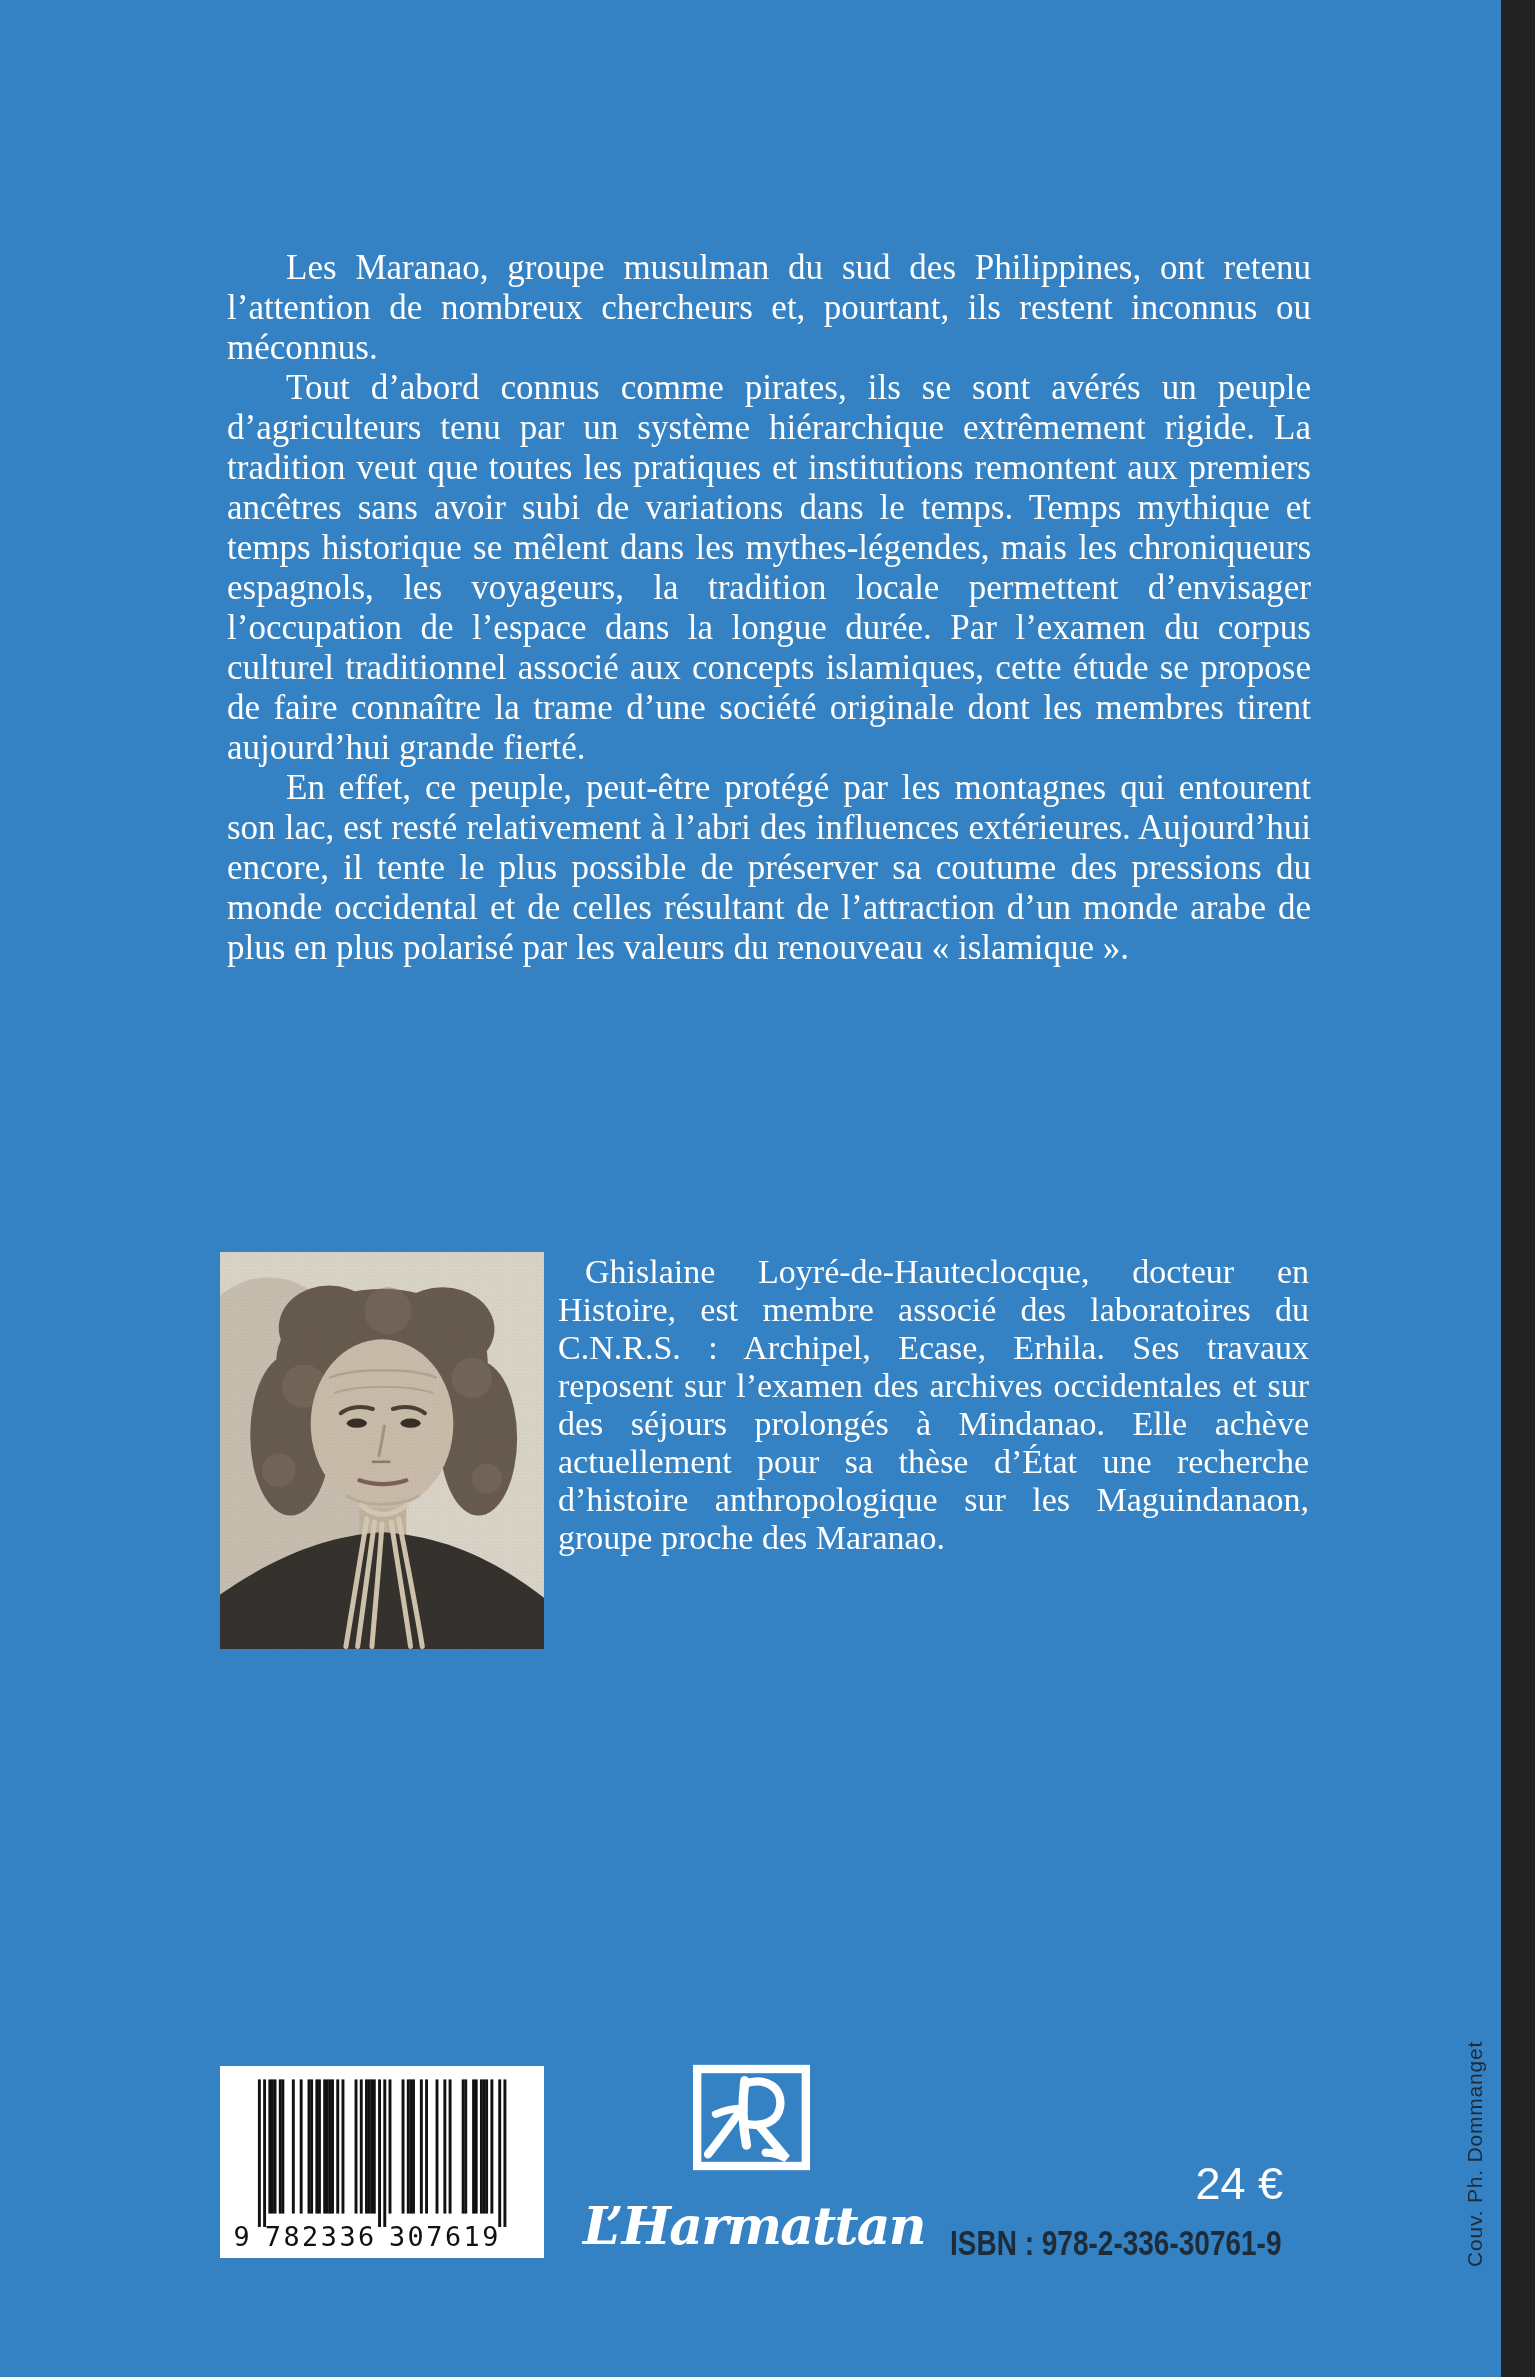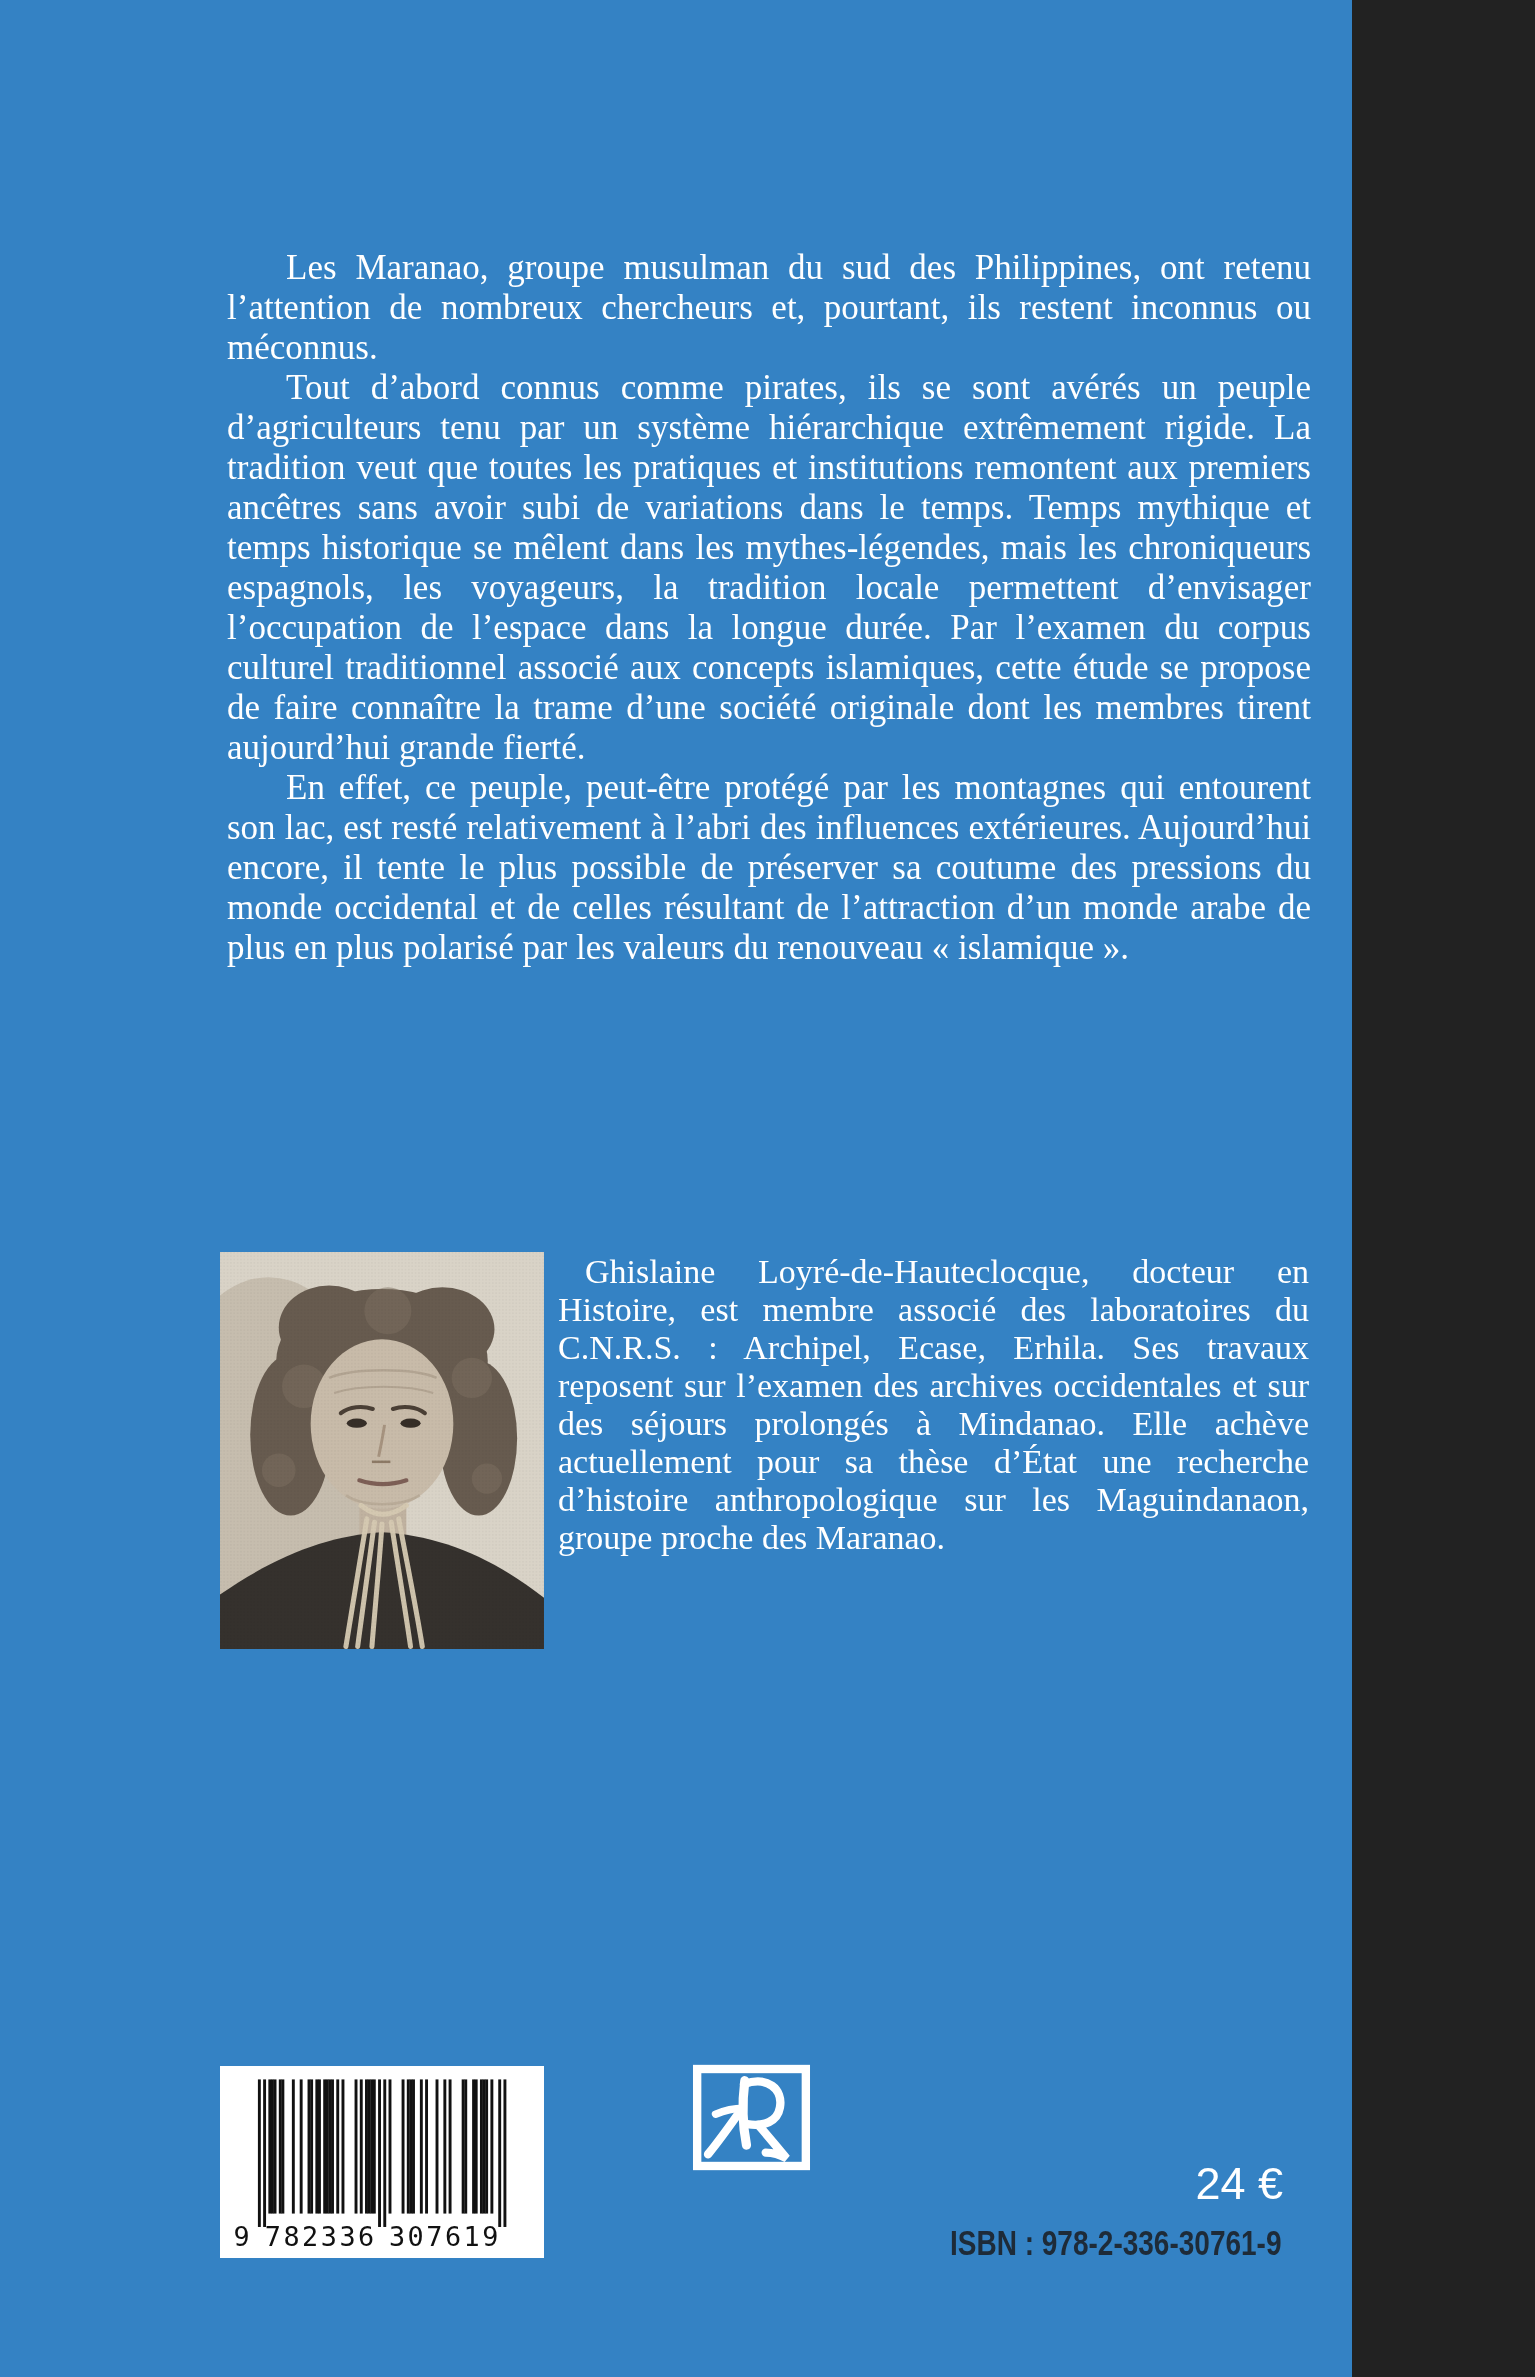--- a/index.html
+++ b/index.html
@@ -4,21 +4,21 @@
 <style>
   :root{
     --blue:#3482c4;
     --ink:#ffffff;
     --dark:#1e2b38;
   }
   html,body{margin:0;padding:0;}
   body{background:#222;font-family:"Liberation Serif","DejaVu Serif",serif;}
   .page{
     position:relative;
-    width:1352px;height:2377px;
+    width:1501px;height:2377px;
     background:var(--blue);
     overflow:hidden;
   }
   
   .synopsis{
     position:absolute;left:227px;top:248px;width:1084px;
     color:var(--ink);
     font-size:35px;line-height:40px;
     text-align:justify;
   }
@@ -219,20 +219,21 @@
       <g stroke="#ffffff" fill="none" stroke-linecap="round">
         <path d="M63,20 C60,44 60,72 65,97" stroke-width="11"></path>
         <path d="M62,24 C90,14 109,30 105,52 C102,69 86,75 66,72" stroke-width="10"></path>
         <path d="M79,73 C91,86 101,99 113,113 C104,108 96,106 88,106" stroke-width="10"></path>
         <path d="M28,60 C40,55 52,53 61,53" stroke-width="9"></path>
         <path d="M57,57 C45,74 33,91 19,108" stroke-width="10"></path>
       </g>
     </svg>
   </div>
 
+  <div class="publisher-name">L’Harmattan</div>
 
   <div class="price">24 €</div>
 
   <div class="isbn">ISBN : 978-2-336-30761-9</div>
 
   <div class="credit">Couv. Ph. Dommanget</div>
 
 </div>
 
 

